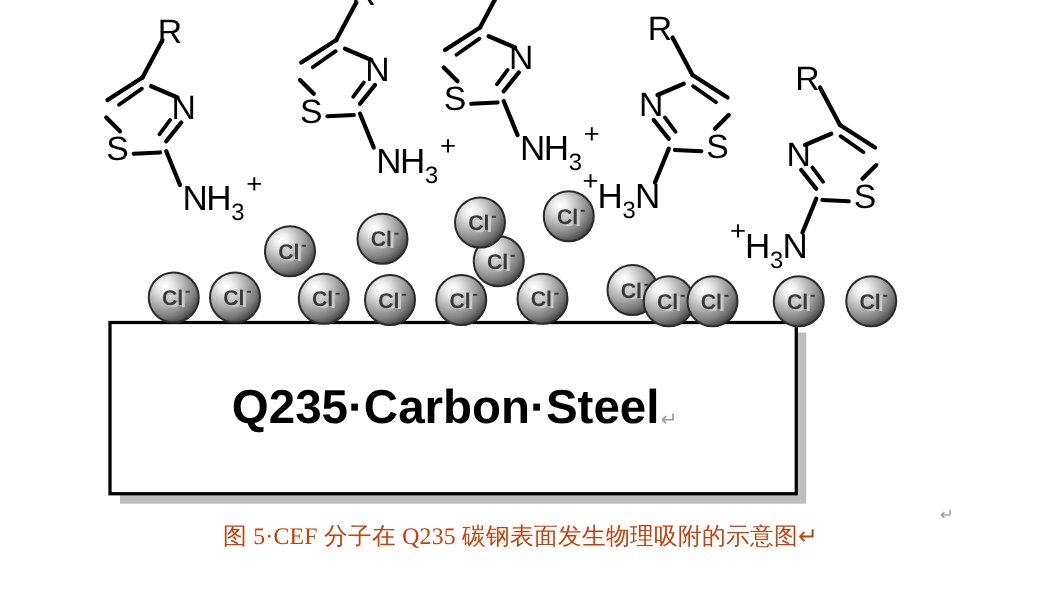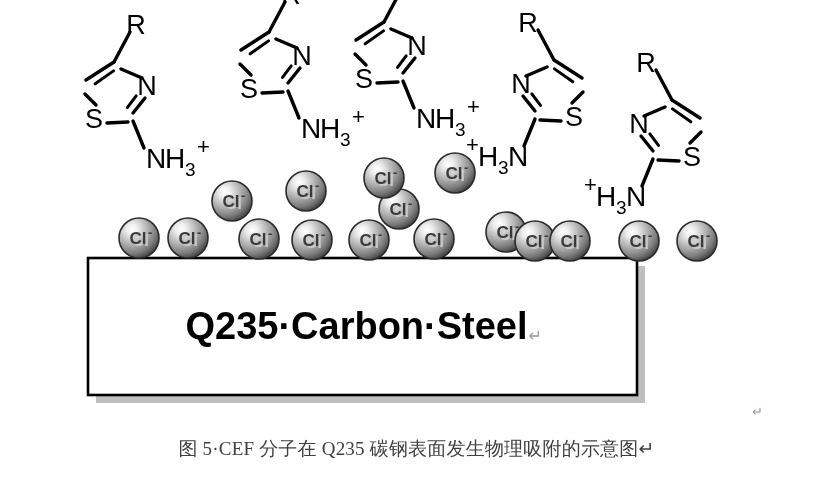--- a/index.html
+++ b/index.html
@@ -19,26 +19,26 @@
   #figure-layer {
     position: absolute;
     left: 0;
     top: 0;
     width: 833px;
     height: 482px;
   }
   .caption {
     position: absolute;
     left: 0;
-    top: 436px;
+    top: 416px;
     width: 833px;
     text-align: center;
     font-family: "Liberation Serif", serif;
     font-size: 19px;
-    color: #404040;
+    color: #c2410c;
     letter-spacing: 0.2px;
     white-space: nowrap;
   }
   .para-mark {
     position: absolute;
     font-family: "Liberation Serif", serif;
     font-size: 13px;
     color: #9a9a9a;
   }
   #pmark-fig { left: 752px; top: 404px; }

